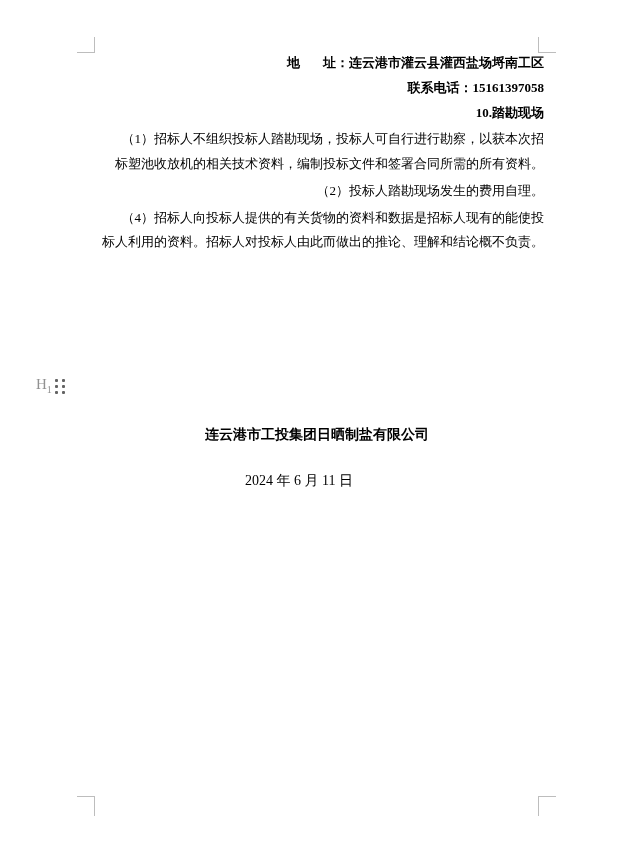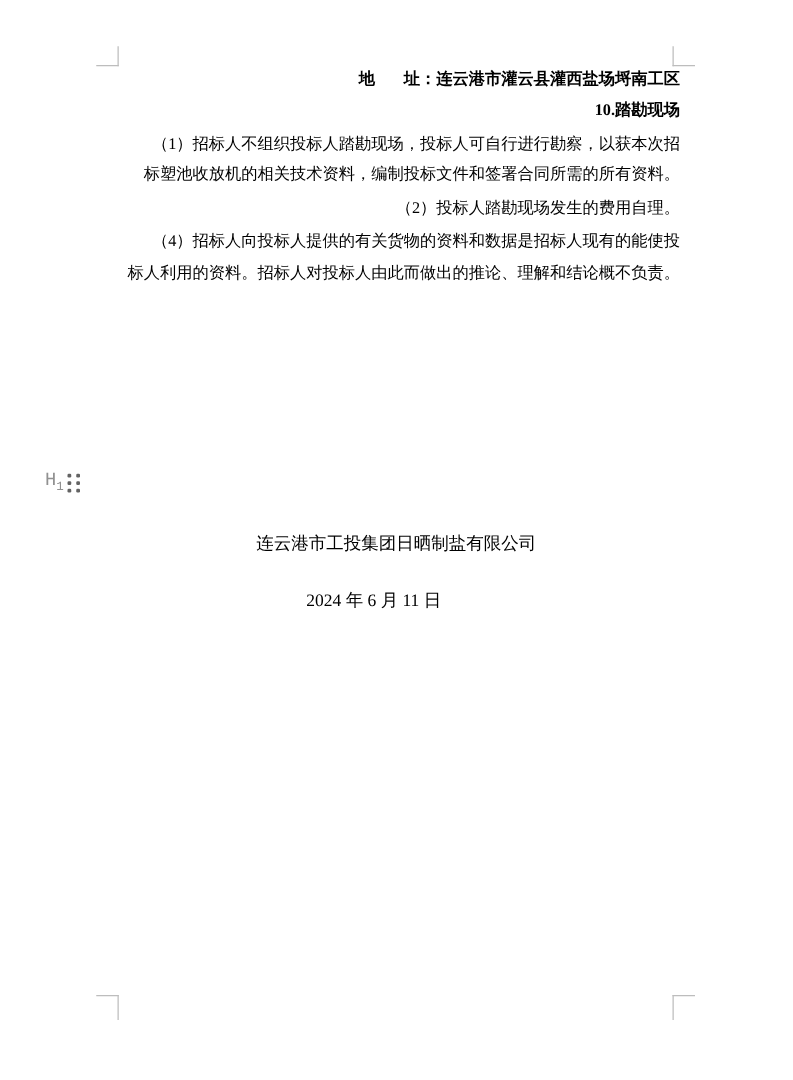--- a/index.html
+++ b/index.html
@@ -29,57 +29,58 @@
   .line { white-space: nowrap; }
   .contact-line, .heading-line { font-weight: bold; padding-left: 26px; text-align: right; }
   .para { margin-top: 2px; text-align: right; }
   .para .first { padding-left: 18px; }
   .label-gap { display: inline-block; width: 23px; }
 
   
   .block-marker {
     position: absolute; left: 36px; top: 377px;
     display: flex; align-items: center; gap: 3px;
-    font-family: Liberation Mono, monospace;
+    font-family: Liberation Serif, serif;
     justify-content: center;
   }
   .h-badge { font-size: 15px; color: #919191; line-height: 1; cursor: pointer; }
   .h-badge sub { font-size: 10px; }
   .drag-dots {
     display: grid;
     grid-template-columns: repeat(2, 3px);
     grid-template-rows: repeat(3, 3px);
     gap: 3px 4px;
     cursor: grab;
   }
   .drag-dots span { width: 3px; height: 3px; background: #636363; border-radius: 1px; }
 
   
   .sig-company {
     position: absolute; left: 0; top: 426px; width: 634px;
-    text-align: center; font-size: 14px; font-weight: normal;
+    text-align: center; font-size: 14px; font-weight: bold;
   }
   .sig-date {
     position: absolute; left: 0; top: 472px; width: 598px;
     text-align: center; font-size: 14px;
   }
 </style>
 </head>
 <body>
 
 <div class="crop tl"></div>
 <div class="crop tr"></div>
 <div class="crop bl"></div>
 <div class="crop br"></div>
 
 <div class="doc-flow">
 
   <div class="line contact-line"><span>地</span><span class="label-gap"></span><span>址：</span><span>连云港市灌云县灌西盐场埒南工区</span></div>
 
 
+  <div class="line contact-line">联系电话：15161397058</div>
 
   <div class="line heading-line">10.踏勘现场</div>
 
   <div class="para">
     <div class="line first">（1）招标人不组织投标人踏勘现场，投标人可自行进行勘察，以获本次招</div>
     <div class="line">标塑池收放机的相关技术资料，编制投标文件和签署合同所需的所有资料。</div>
   </div>
 
   <div class="para">
     <div class="line first">（2）投标人踏勘现场发生的费用自理。</div>

